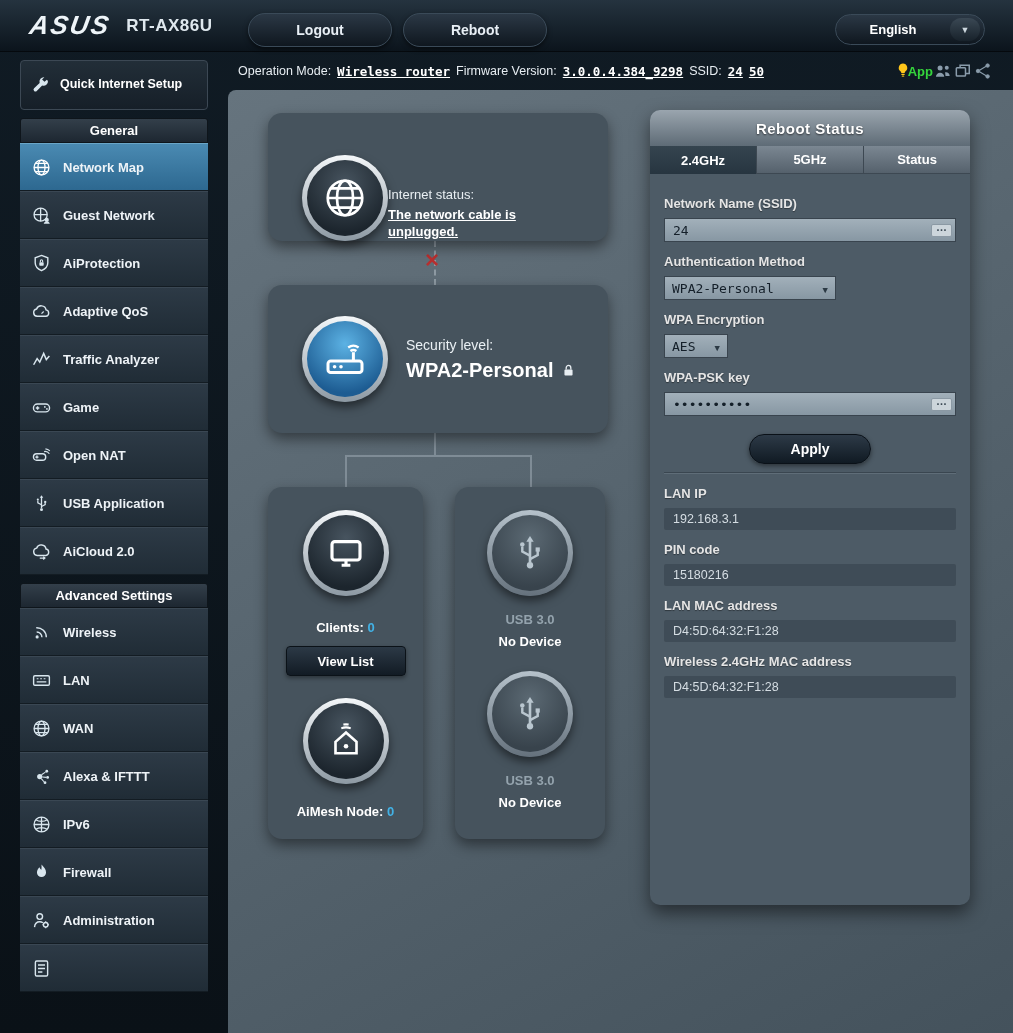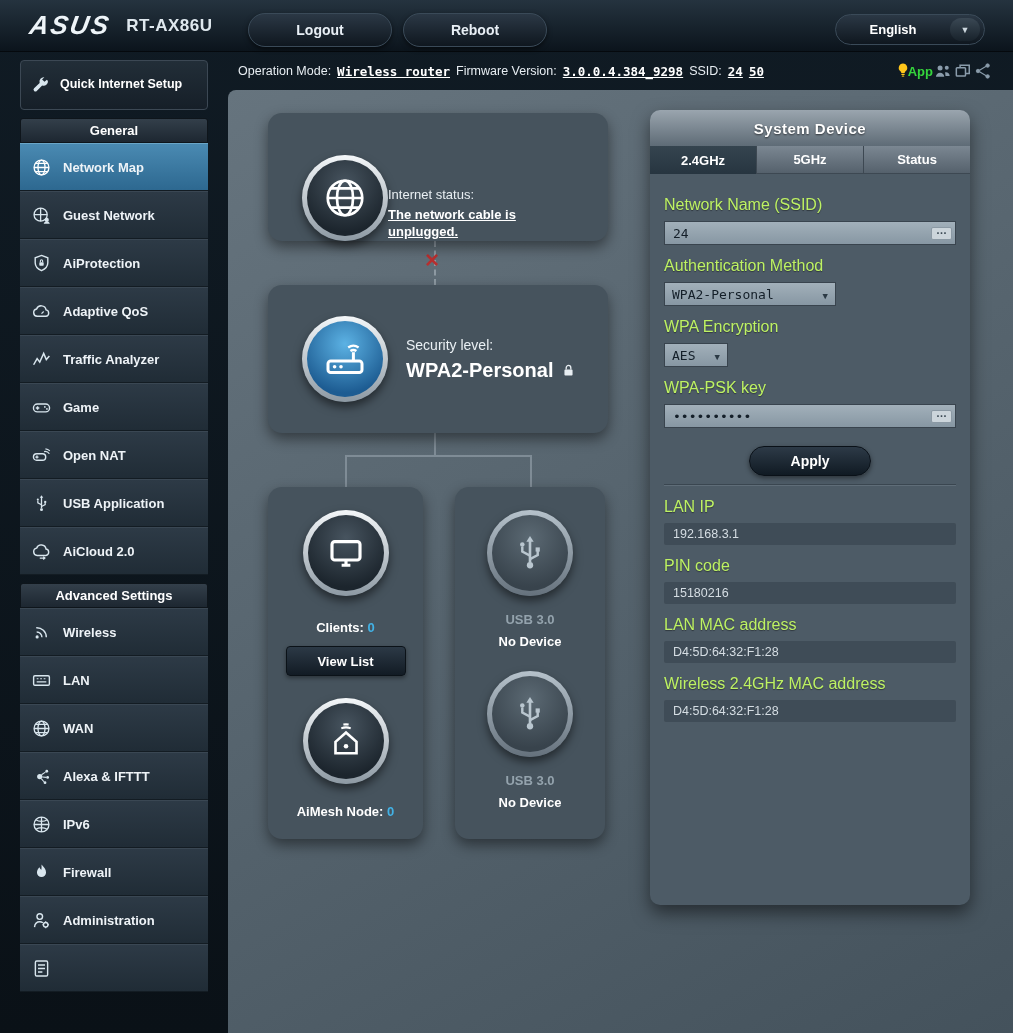--- a/index.html
+++ b/index.html
@@ -72,21 +72,21 @@
 #conn-v3{left:302px;top:365px;height:32px;border-left:2px solid #7f8c96}
 
 
 .syspanel{position:absolute;left:422px;top:20px;width:320px;height:795px;border-radius:10px;background:#4d5b66;box-shadow:0 8px 18px rgba(0,0,0,.5)}
 .sys-hdr{height:36px;background:linear-gradient(#9aa5ae,#5e6b76);border-radius:10px 10px 0 0;display:flex;align-items:center;justify-content:center;color:#fff;font-weight:bold;font-size:15px;text-shadow:0 1px 2px rgba(0,0,0,.6);letter-spacing:.5px}
 .tabs{display:flex;height:28px}
 .tab{flex:1;display:flex;align-items:center;justify-content:center;color:#fff;font-weight:bold;font-size:13px;background:linear-gradient(#7b8792,#55616c);border-right:1px solid #3d4852;border-bottom:1px solid #3d4852;cursor:pointer}
 .tab:last-child{border-right:none}
 .tab.active{background:linear-gradient(#35444f,#273540);border-bottom:none}
 .sys-body{padding:10px 14px 0}
-.f-label{color:#bef264;font-weight:normal;font-size:16px;margin:12px 0 7px;text-shadow:0 1px 1px rgba(0,0,0,.4)}
+.f-label{color:#e5e5e5;font-weight:bold;font-size:13px;margin:12px 0 7px;text-shadow:0 1px 1px rgba(0,0,0,.4)}
 .f-input{position:relative;height:24px;background:linear-gradient(#a2b0ba,#8797a3);border:1px solid #39444e;display:flex;align-items:center;padding:0 28px 0 8px}
 .f-input input{border:0;background:transparent;font-family:"DejaVu Sans Mono",monospace;font-size:13px;color:#141f29;width:100%;outline:none}
 .dots-btn{position:absolute;right:3px;top:5px;width:21px;height:13px;background:#ccd5db;border:1px solid #8b99a4;border-radius:2px;color:#3c4a55;font-size:11px;line-height:11px;text-align:center;font-weight:bold;cursor:pointer}
 .dots-btn::before{content:"…";position:relative;top:-3px}
 .f-select{height:24px;background:linear-gradient(#a2b0ba,#8797a3);border:1px solid #39444e;display:inline-flex;align-items:center;justify-content:space-between;padding:0 7px;font-family:"DejaVu Sans Mono",monospace;font-size:13px;color:#141f29;cursor:pointer}
 .f-select .sel-arr::before{content:"▼";font-size:9px;color:#2c3a45;margin-left:8px}
 .w170{width:172px}
 .w62{width:64px}
 .apply-btn{display:block;margin:18px auto 8px;width:122px;height:30px;background:linear-gradient(#2d3a47,#101a23);border:1px solid #0a1118;border-radius:15px;color:#fff;font-weight:bold;font-size:14px;font-family:inherit;cursor:pointer;box-shadow:0 2px 5px rgba(0,0,0,.45)}
 .sys-div{border-top:1px solid #3a4650;border-bottom:1px solid #5f6d78;margin:8px 0 2px}
@@ -396,21 +396,21 @@
               <rect x="15.2" y="8.8" width="2.4" height="2.4" stroke="none"></rect>
             <circle cx="12" cy="19" r="1.8" stroke="none"></circle>
           </svg>
         </div>
       </div>
       <div class="usb-title">USB 3.0</div>
       <div class="usb-status">No Device</div>
     </section>
 
     <section class="syspanel">
-      <div class="sys-hdr">System Device</div>
+      <div class="sys-hdr">Reboot Status</div>
       <div class="tabs">
         <div class="tab active">2.4GHz</div>
         <div class="tab">5GHz</div>
         <div class="tab">Status</div>
       </div>
       <div class="sys-body">
         <div class="f-label">Network Name (SSID)</div>
         <div class="f-input">
           <input type="text" value="24" style="">
           <span class="dots-btn"></span>

